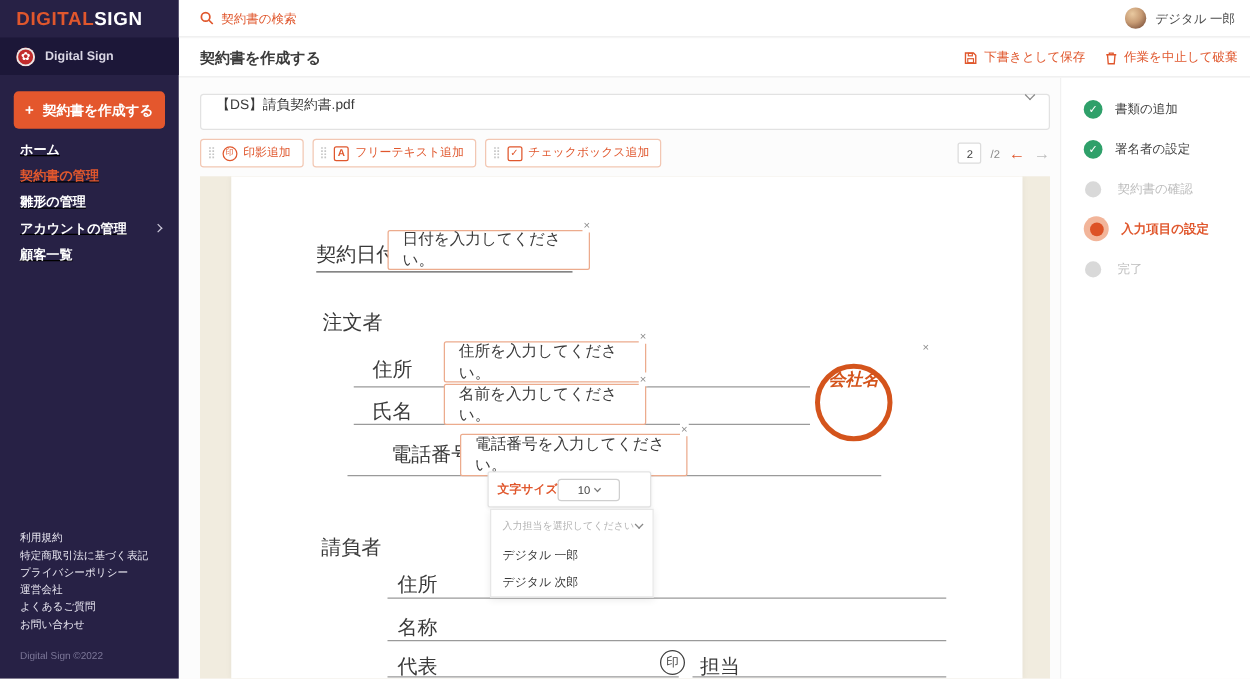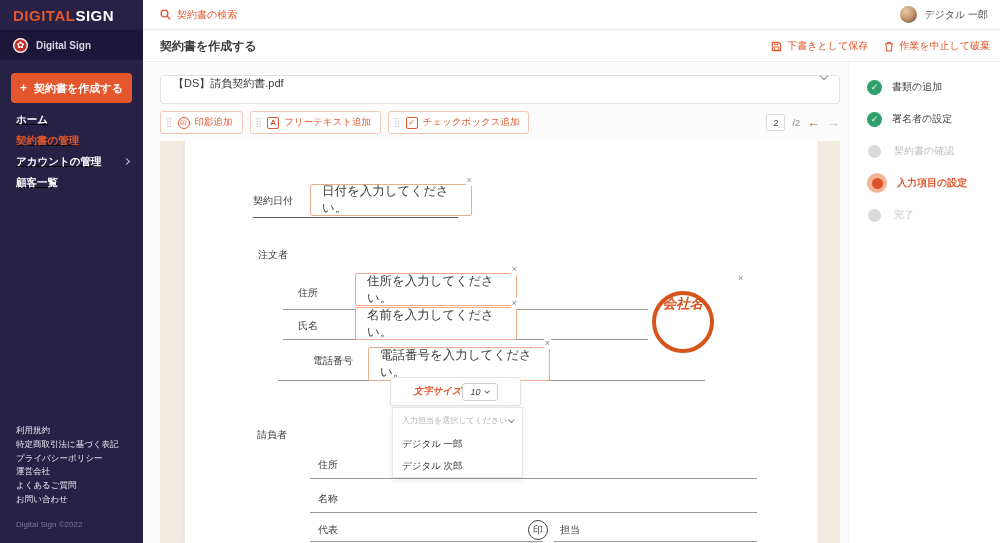--- a/index.html
+++ b/index.html
@@ -68,31 +68,31 @@
   .page-nav { display:flex; align-items:center; gap:7px; }
   .page-input { width:19px; height:17px; border:1px solid #dcdcdc; border-radius:2px; text-align:center; font-size:9px; color:#444; background:#fff; }
   .page-total { font-size:9px; color:#8a8a8a; }
   .arrow-left { color:#e0572d; font-size:13px; cursor:pointer; }
   .arrow-right { color:#bcbcbc; font-size:13px; cursor:pointer; }
 
   
   .canvas { position:relative; margin-top:7px; height:402px; background:#f1ecdf; overflow:hidden; }
   .paper { position:absolute; left:25px; top:0; width:633px; height:402px; background:#fff; box-shadow:0 0 5px rgba(0,0,0,.05); }
 
-  .doc-label { position:absolute; font-size:10px; color:#3a3a3a; z-index:2; }
+  .doc-label { position:absolute; font-size:16px; color:#3a3a3a; z-index:2; }
   .doc-line { position:absolute; height:1px; background:#9a9a9a; z-index:1; }
   .doc-line.dark { background:#5d5d5d; }
   .fieldbox { position:absolute; background:#fff; border:1.5px solid #ecab8d; border-radius:2px; display:flex; align-items:center; padding-left:11px; font-size:12.5px; color:#3a3a3a; z-index:3; cursor:move; }
   .close { position:absolute; top:-10px; right:-2px; font-size:9px; color:#8a8a8a; cursor:pointer; line-height:9px; background:#fff; padding:1px; }
   .stamp { position:absolute; left:492px; top:150px; width:62px; height:62px; border:4px solid #d4541c; border-radius:50%; display:flex; align-items:flex-start; justify-content:center; color:#d4541c; font-size:13.5px; font-weight:bold; background:#fff; z-index:3; cursor:move;font-style:italic; }
   .stamp-close { position:absolute; left:578px; top:132px; font-size:9px; color:#8a8a8a; cursor:pointer; z-index:4; }
 
-  .fs-popup { position:absolute; left:230px; top:236px; width:131px; height:29px; background:#fff; border:1px solid #e3e3e3; border-radius:2px; box-shadow:0 1px 3px rgba(0,0,0,.06); display:flex; align-items:center; justify-content:center; padding:0 7px; z-index:5;font-style:italic; }
+  .fs-popup { position:absolute; left:230px; top:236px; width:131px; height:29px; background:#fff; border:1px solid #e3e3e3; border-radius:2px; box-shadow:0 1px 3px rgba(0,0,0,.06); display:flex; align-items:center; justify-content:flex-start; padding:0 7px; z-index:5; }
   .fs-label { color:#e0572d; font-size:9.5px; font-weight:bold; }
-  .fs-select { width:36px; height:18px; border:1px solid #cfcfcf; border-radius:3px; display:flex; align-items:center; justify-content:center; gap:4px; font-size:9px; color:#444; cursor:pointer; background:#fff; }
+  .fs-select { width:50px; height:18px; border:1px solid #cfcfcf; border-radius:3px; display:flex; align-items:center; justify-content:center; gap:4px; font-size:9px; color:#444; cursor:pointer; background:#fff; }
   .fs-select .chev-down { width:4px; height:4px; margin-top:-2px; border-color:#777; }
 
   .dd-panel { position:absolute; left:232px; top:266px; width:131px; height:71px; background:#fff; border:1px solid #e7e7e7; box-shadow:0 2px 6px rgba(0,0,0,.08); z-index:5; }
   .dd-head { height:25px; display:flex; align-items:center; justify-content:space-between; padding:0 9px; color:#b3b3b3; font-size:8px; cursor:pointer; }
   .dd-head .chev-down { width:4.5px; height:4.5px; border-color:#888; }
   .dd-opt { height:22px; display:flex; align-items:center; padding:0 9px; font-size:9.5px; color:#3a3a3a; cursor:pointer; }
 
   .seal { position:absolute; left:368px; top:379px; width:20px; height:20px; border:1.4px solid #3f3f3f; border-radius:50%; color:#3f3f3f; font-size:10px; display:flex; align-items:center; justify-content:center; z-index:2; background:#fff; }
 
   svg { display:block; }
@@ -114,20 +114,23 @@
     <div class="create-btn">
       <span class="create-plus">+</span>
       <span>契約書を作成する</span>
     </div>
     <div class="menu">
       <div class="menu-item">
           <span>ホーム</span>
         </div>
       <div class="menu-item active">
           <span>契約書の管理</span>
+        </div>
+      <div class="menu-item">
+          <span>雛形の管理</span>
         </div>
       <div class="menu-item">
         <span>アカウントの管理</span>
         <span class="spacer"></span>
         <span class="chev-right"></span>
       </div>
       <div class="menu-item">
           <span>顧客一覧</span>
         </div>
     </div>

